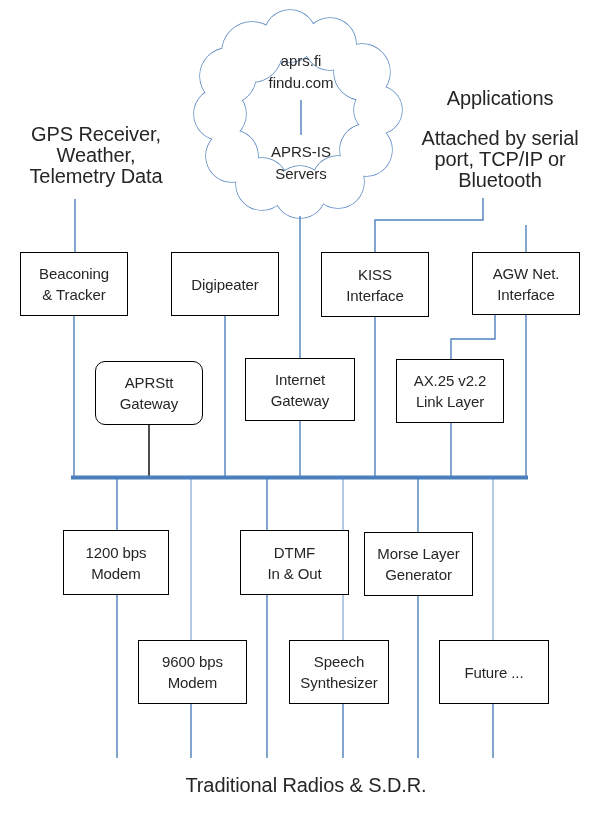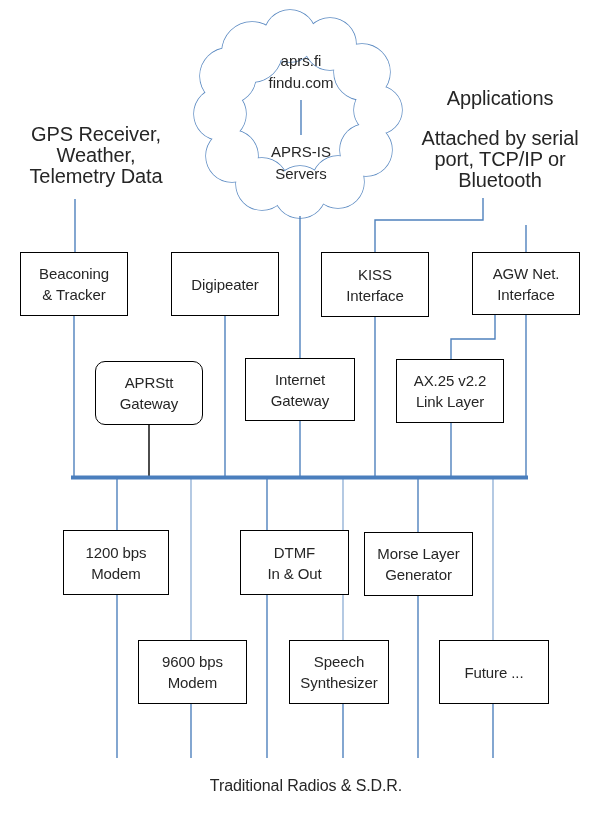--- a/index.html
+++ b/index.html
@@ -92,21 +92,21 @@
   <div class="cloud-txt" style="left:230px;top:141px;width:142px;">APRS-IS
 Servers</div>
 
   <div class="txt" style="left:12px;top:124px;width:168px;">GPS Receiver,
 Weather,
 Telemetry Data</div>
   <div class="txt" style="left:420px;top:88px;width:160px;">Applications</div>
   <div class="txt" style="left:408px;top:128px;width:184px;">Attached by serial
 port, TCP/IP or
 Bluetooth</div>
-  <div class="txt" style="left:106px;top:775px;width:400px;font-size:16px;">Traditional Radios  &amp; S.D.R.</div>
+  <div class="txt" style="left:106px;top:775px;width:400px;font-size:20px;">Traditional Radios  &amp; S.D.R.</div>
 
   <div class="box" style="left:20px;top:252px;width:108px;height:64px;">Beaconing
 &amp; Tracker</div>
   <div class="box" style="left:171px;top:252px;width:108px;height:64px;">Digipeater</div>
   <div class="box" style="left:321px;top:252px;width:108px;height:65px;">KISS
 Interface</div>
   <div class="box" style="left:472px;top:252px;width:108px;height:63px;text-align:center;">AGW Net.
 Interface</div>
   <div class="box" style="left:95px;top:361px;width:108px;height:64px;border-radius:10px;">APRStt
 Gateway</div>

